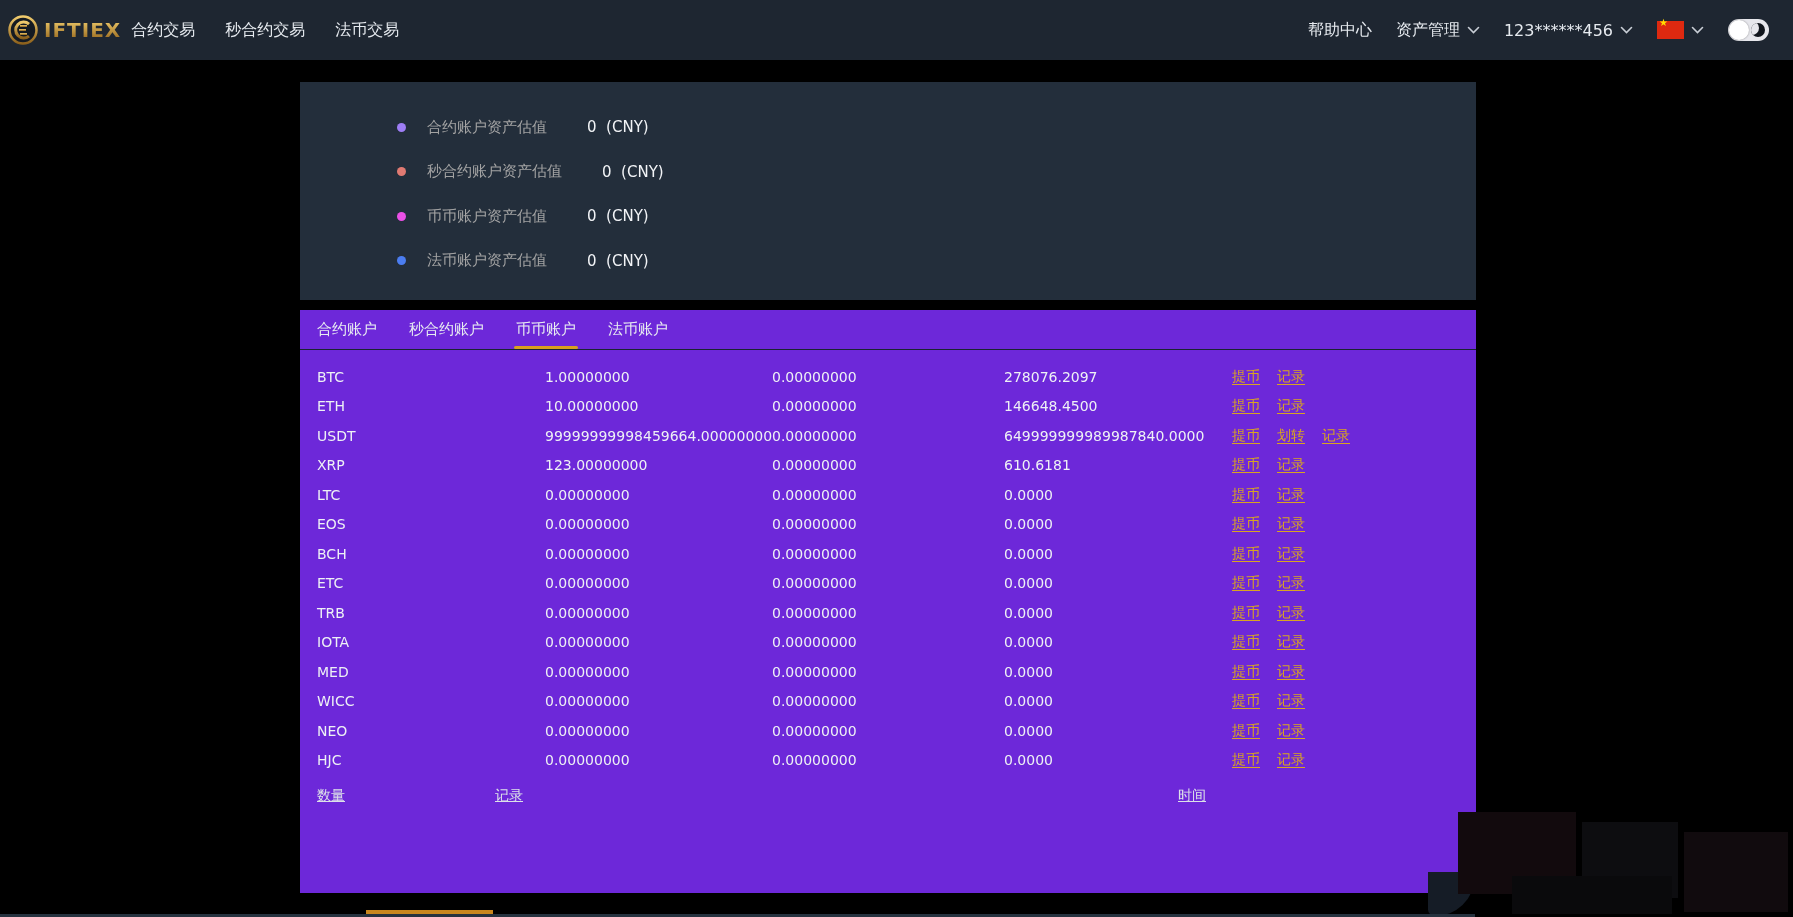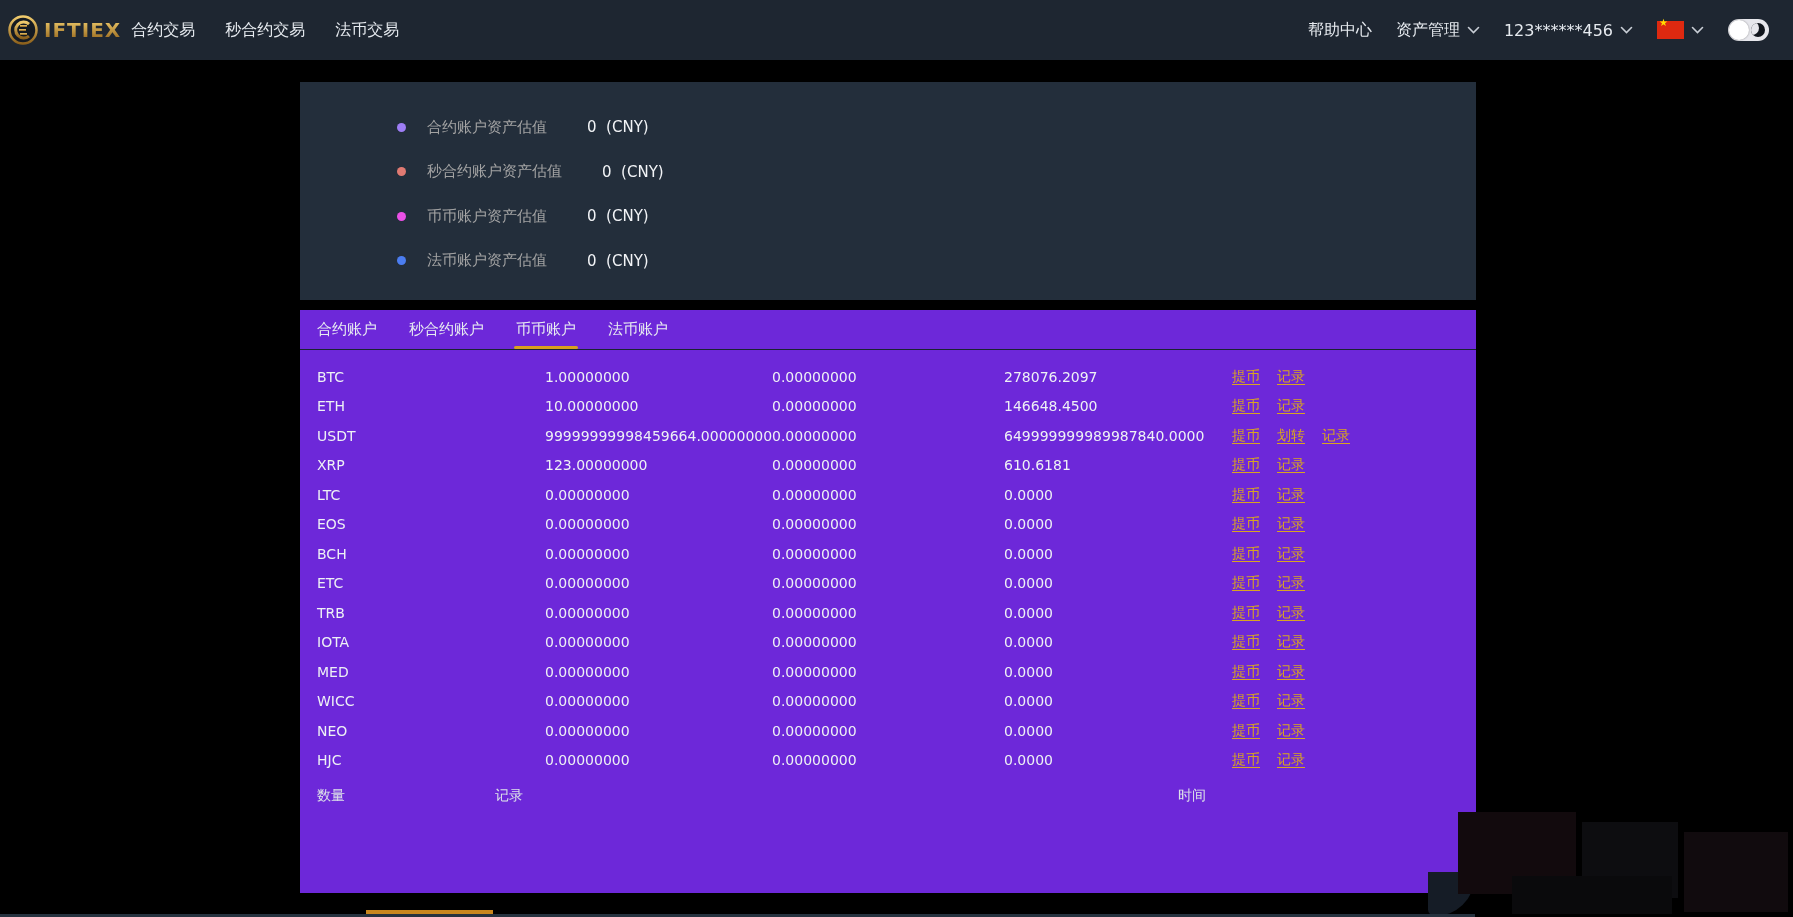--- a/index.html
+++ b/index.html
@@ -81,21 +81,21 @@
   .act-link{
     color:#d9a520;font-size:14px;text-decoration:underline;
     text-underline-offset:3px;cursor:pointer;white-space:nowrap;
   }
   .records-title{
     margin:16px 0 0 17px;font-size:16px;font-weight:normal;color:#f2f4f7;
     height:30px;line-height:30px;
   }
   .records-header{
     margin:6px 17px 0 17px;display:grid;grid-template-columns:178px 683px 1fr;
-    align-items:center;height:30px;font-size:14px;color:#dce1e8;
+    align-items:center;height:30px;font-size:14px;color:#dce1e8;text-decoration:underline;
   }
   
   .panel-tail{
     position:absolute;left:1428px;top:872px;width:46px;height:44px;
     background:#151c26;border-radius:0 0 85% 15%;
   }
   .gold-strip{position:absolute;left:366px;top:910px;width:127px;height:4px;background:#c8861d;}
   .blue-line{position:absolute;left:0;top:914px;width:1475px;height:3px;background:#26323f;}
   .watermark{position:absolute;left:1452px;top:806px;width:341px;height:111px;}
   .wm-b{position:absolute;}

